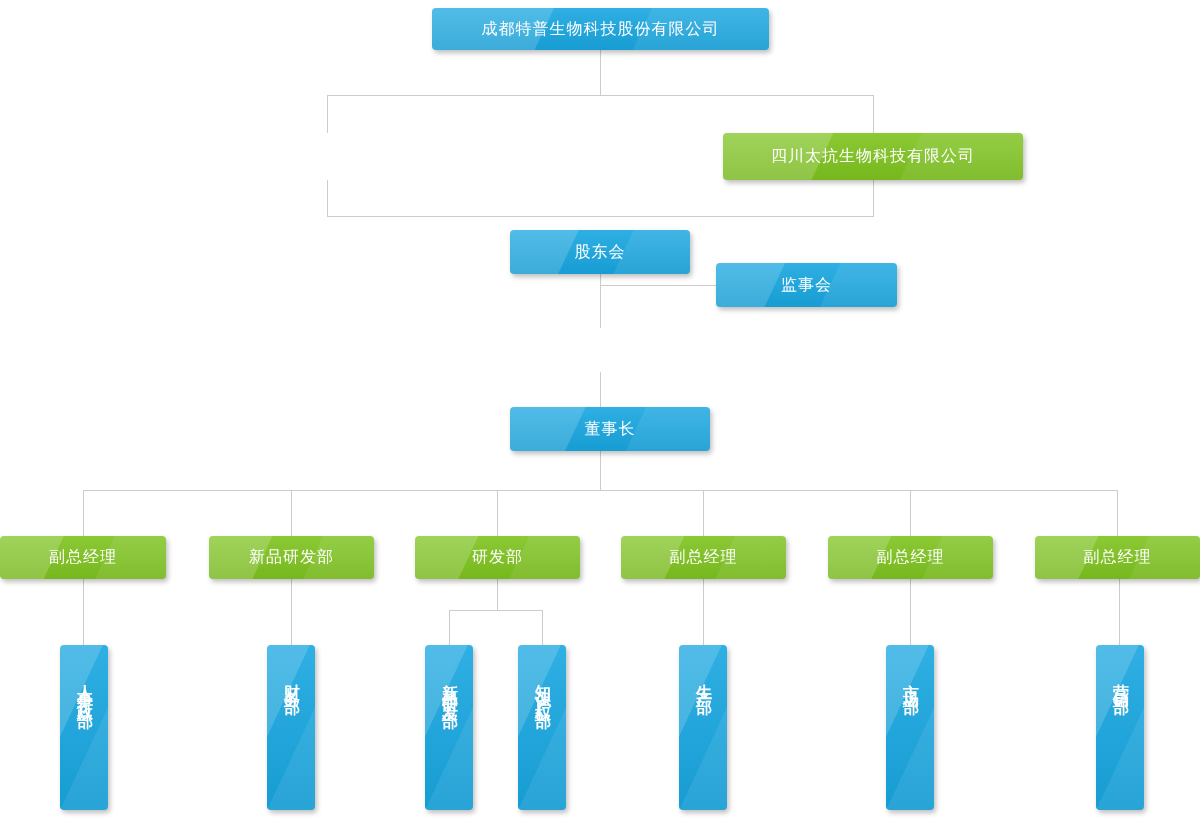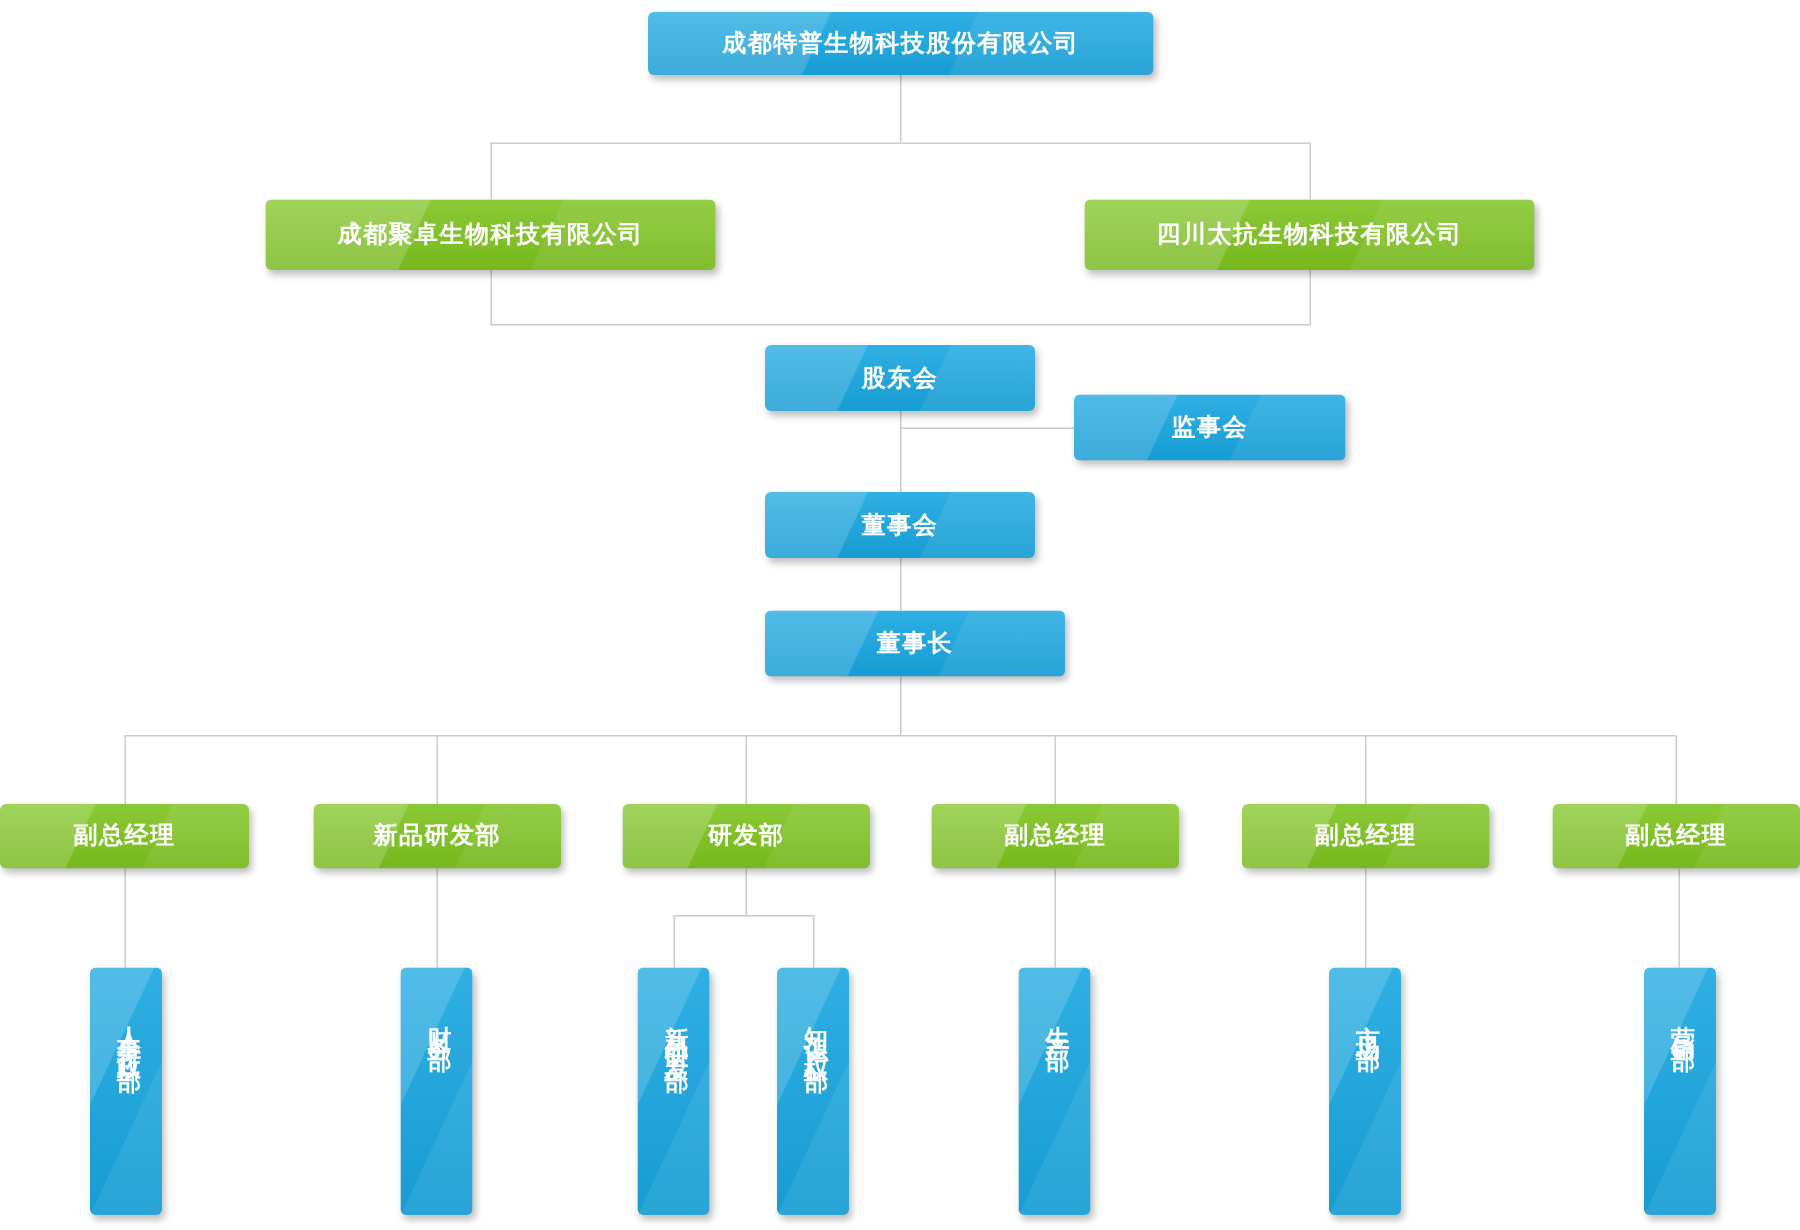--- a/index.html
+++ b/index.html
@@ -27,21 +27,21 @@
   
   .node {
     position: absolute;
     z-index: 2;
     box-sizing: border-box;
     display: flex;
     align-items: center;
     justify-content: center;
     color: var(--text, #ffffff);
     font-size: 16px;
-    font-weight: bold;
+    font-weight: normal;
     letter-spacing: 1px;
     border-radius: 4px;
     box-shadow: 2px 3px 5px rgba(0,0,0,0.25);
   }
   .node-blue {
     background-color: var(--node-blue, #18a6e0);
     background-image:
       linear-gradient(115deg, rgba(255,255,255,0.16) 0%, rgba(255,255,255,0.16) 34%, rgba(255,255,255,0) 34.5%),
       linear-gradient(295deg, rgba(255,255,255,0.08) 0%, rgba(255,255,255,0.08) 38%, rgba(255,255,255,0) 38.5%),
       linear-gradient(180deg, rgba(255,255,255,0.10) 0%, rgba(0,0,0,0.06) 100%);
@@ -105,29 +105,27 @@
   <div class="vline" style="left:497px;  top:579px; height:31px;"></div>
   <div class="hline" style="left:449px;  top:610px; width:93px;"></div>
   <div class="vline" style="left:449px;  top:610px; height:35px;"></div>
   <div class="vline" style="left:542px;  top:610px; height:35px;"></div>
   <div class="vline" style="left:703px;  top:579px; height:66px;"></div>
   <div class="vline" style="left:910px;  top:579px; height:66px;"></div>
   <div class="vline" style="left:1119px; top:579px; height:66px;"></div>
 
   <div class="node node-blue" style="left:432px; top:8px;   width:337px; height:42px;">成都特普生物科技股份有限公司</div>
 
-  <div class="node node-green" style="left:177px; top:133px; width:300px; height:47px;">成都聚卓生物科技有限公司</div>
 
   <div class="node node-green" style="left:723px; top:133px; width:300px; height:47px;">四川太抗生物科技有限公司</div>
 
   <div class="node node-blue" style="left:510px; top:198px; width:180px; height:44px;margin-top:32px;">股东会</div>
 
   <div class="node node-blue" style="left:716px; top:263px; width:181px; height:44px;">监事会</div>
 
-  <div class="node node-blue" style="left:510px; top:328px; width:180px; height:44px;">董事会</div>
 
   <div class="node node-blue" style="left:510px; top:407px; width:200px; height:44px;">董事长</div>
 
   <div class="node node-green" style="left:0px;    top:536px; width:166px; height:43px;">副总经理</div>
 
   <div class="node node-green" style="left:209px;  top:536px; width:165px; height:43px;">新品研发部</div>
 
   <div class="node node-green" style="left:415px;  top:536px; width:165px; height:43px;">研发部</div>
 
   <div class="node node-green" style="left:621px;  top:536px; width:165px; height:43px;">副总经理</div>

